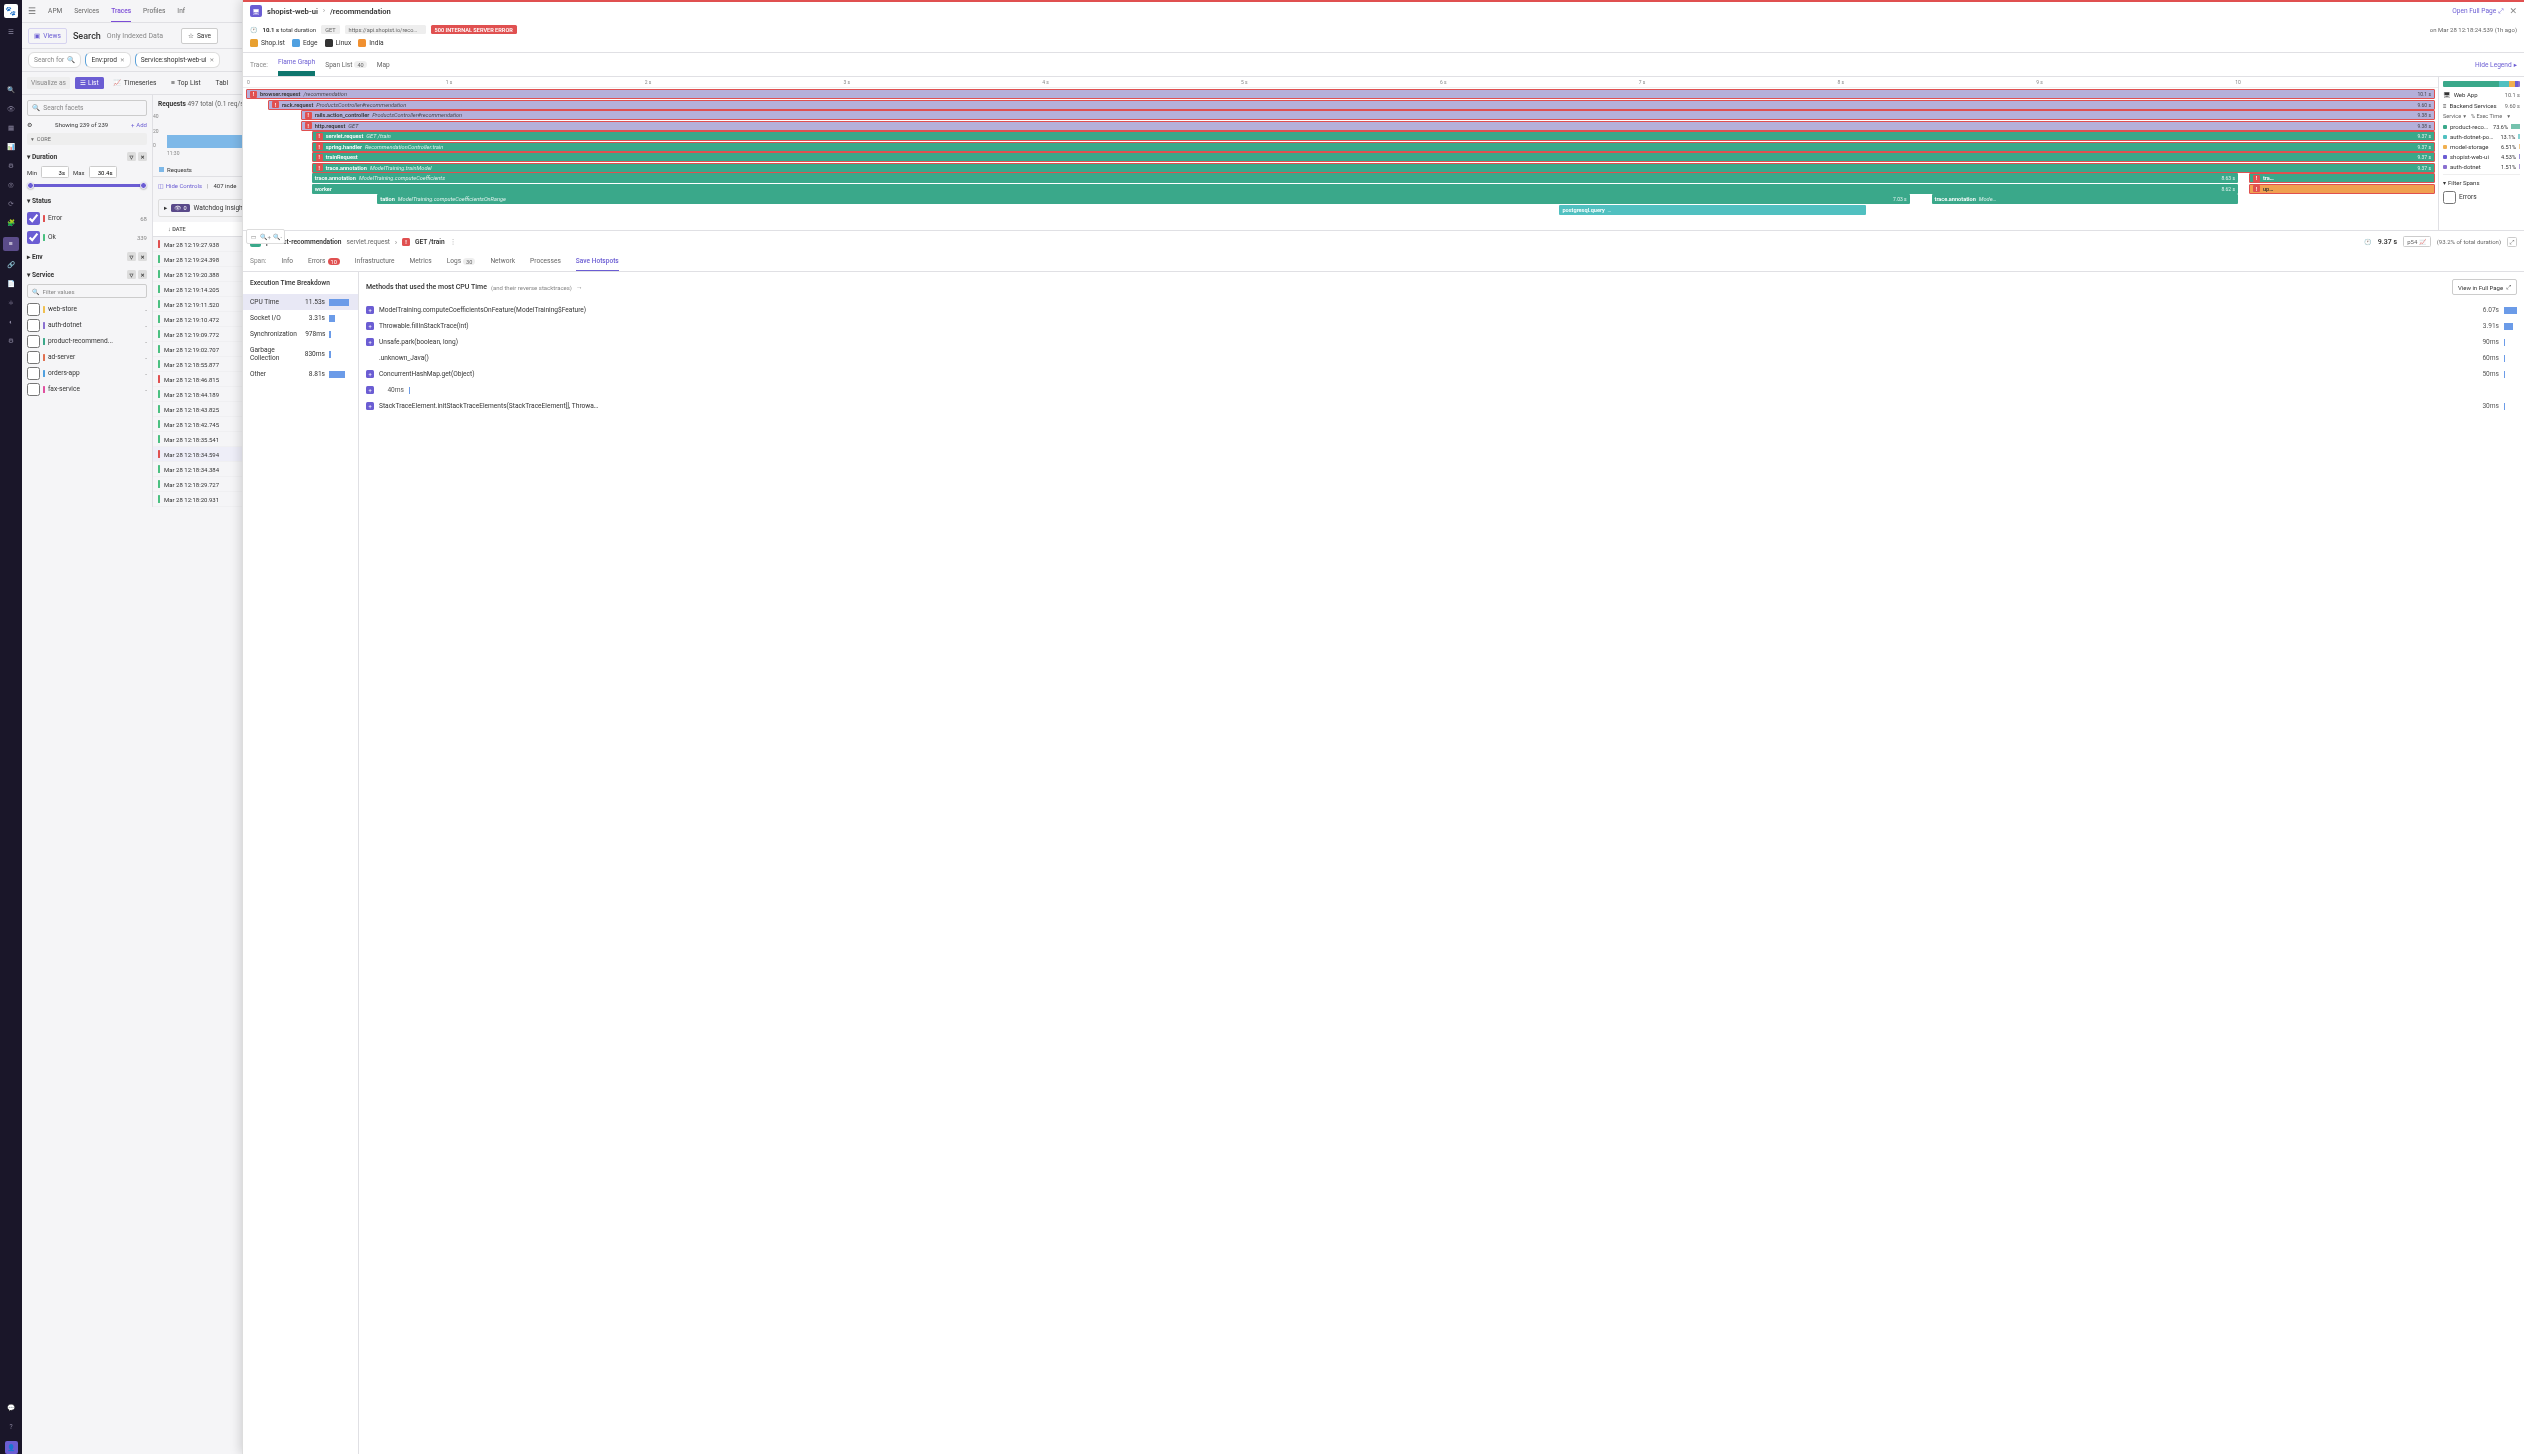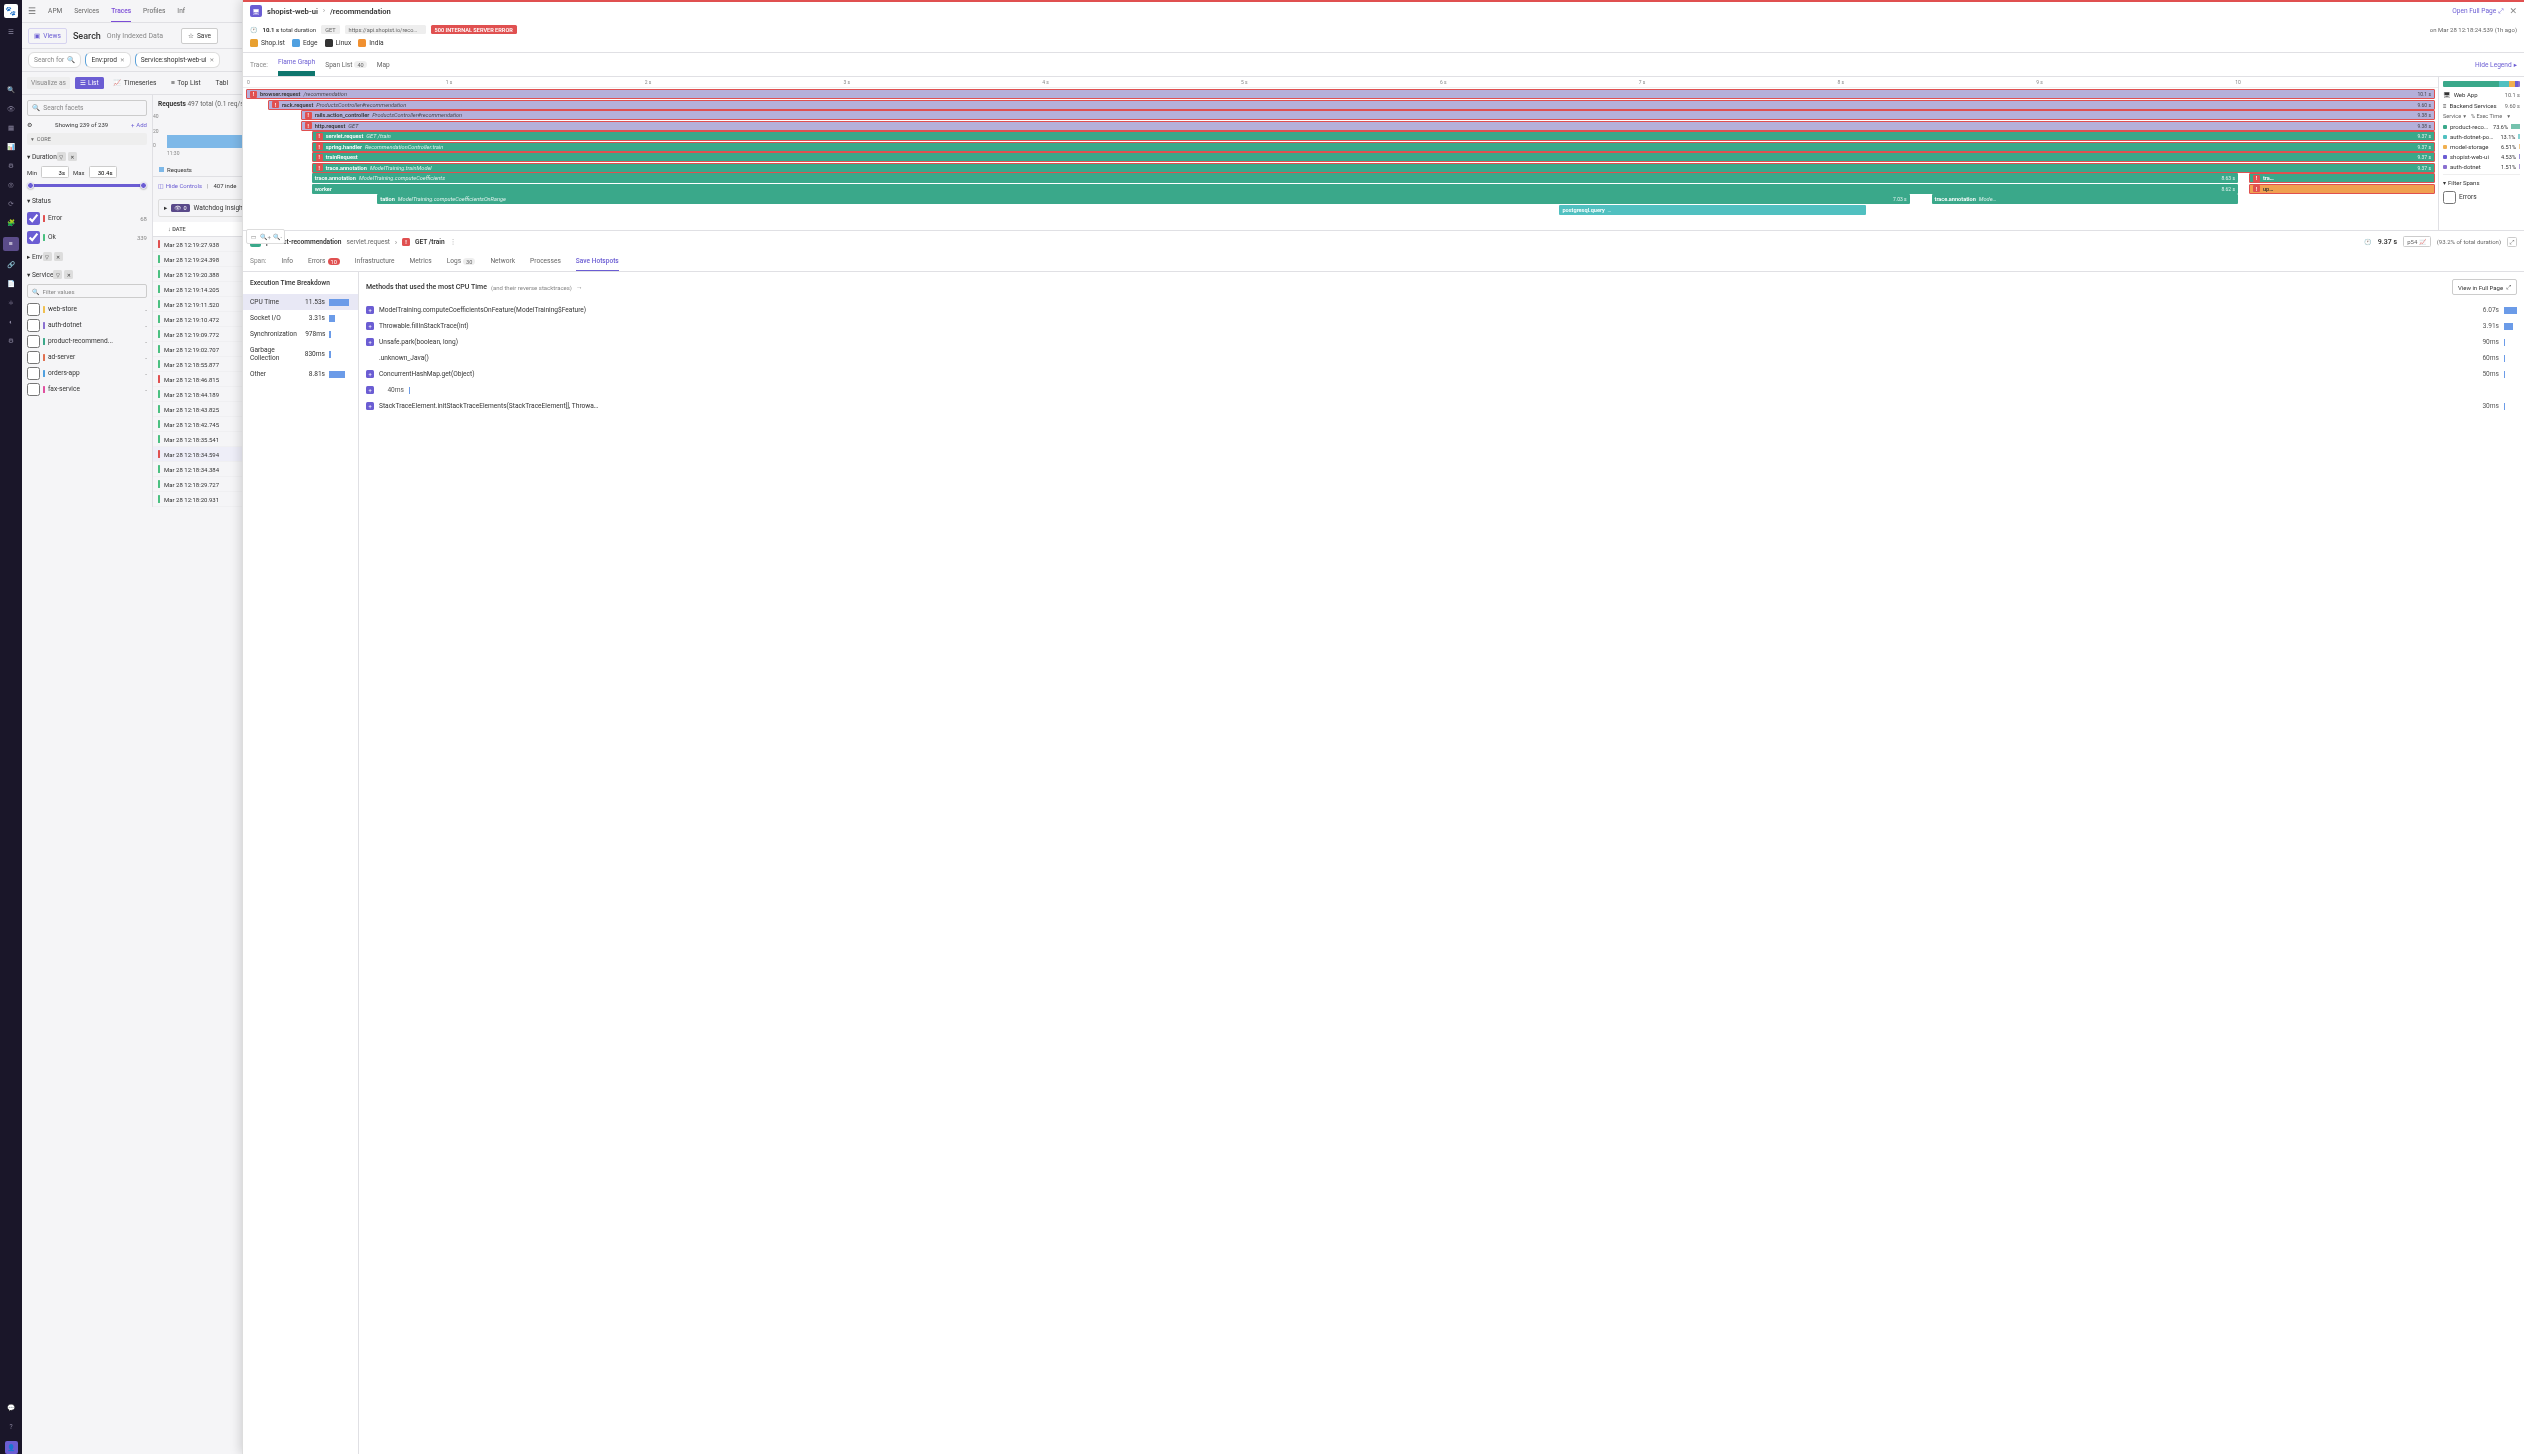--- a/index.html
+++ b/index.html
@@ -24,21 +24,21 @@
 .pill{display:flex;align-items:center;gap:3px;padding:3px 5px;border:0.5px solid #ddd;border-radius:6px;background:#fff}
 .pill .x{color:#888;cursor:pointer;font-size:5.6px}
 .pill.color-blue{border-left:1.5px solid #5aa0d8}
 .search-for{color:#888}
 .content{flex:1;display:flex;min-height:0}
 .facet-search{display:flex;align-items:center;gap:3px;border:0.5px solid #ccc;border-radius:2px;padding:3px 4px;color:#888}
 .showing-row{display:flex;align-items:center;justify-content:space-between;font-size:6px}
 .add-link{color:#6b5dd3;cursor:pointer;display:flex;align-items:center;gap:2px}
 .core-hdr{background:#eee;padding:3px 4px;border-radius:2px;font-size:5.6px;color:#666;display:flex;align-items:center;gap:3px}
 .facet-group{display:flex;flex-direction:column;gap:3px}
-.facet-hdr{display:flex;align-items:center;font-weight:400;font-size:6.6px;padding:2px 0}
+.facet-hdr{display:flex;align-items:center;justify-content:space-between;font-weight:700;font-size:6.6px;padding:2px 0}
 .facet-hdr .icons{display:flex;gap:2px}
 .facet-hdr .iconbox{width:9px;height:9px;background:#ddd;border-radius:1.5px;display:flex;align-items:center;justify-content:center;font-size:5px;cursor:pointer}
 .minmax{display:flex;gap:4px;align-items:center;font-size:6px}
 .minmax input{width:28px;border:0.5px solid #ccc;border-radius:1.5px;padding:1.5px 3px;text-align:right;font-size:6px}
 .slider{height:3px;background:#6b5dd3;border-radius:1.5px;position:relative;margin:3px 2px}
 .slider .thumb{width:7px;height:7px;background:#6b5dd3;border:1px solid #fff;border-radius:50%;position:absolute;top:-2px;box-shadow:0 0.5px 1.5px rgba(0,0,0,.3)}
 .check-row{display:flex;align-items:center;gap:3px;font-size:6.6px;padding:1.5px 0}
 .check-row input{accent-color:#6b5dd3}
 .check-row .swatch{width:2px;height:7px;border-radius:0.5px}
 .check-row .count{margin-left:auto;color:#888;font-size:6px}

